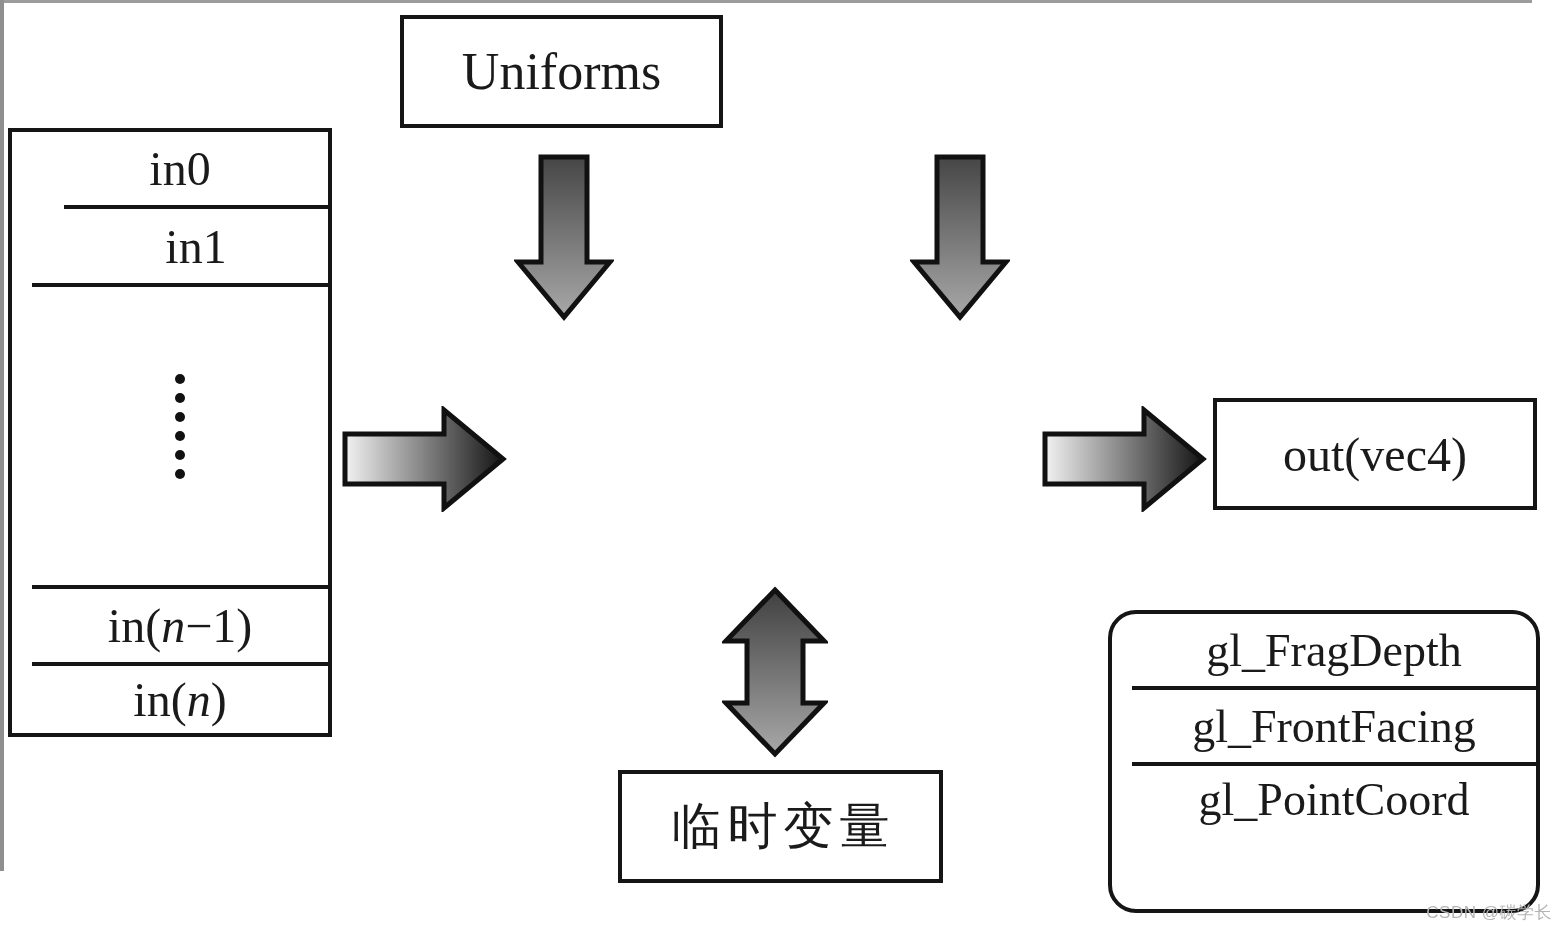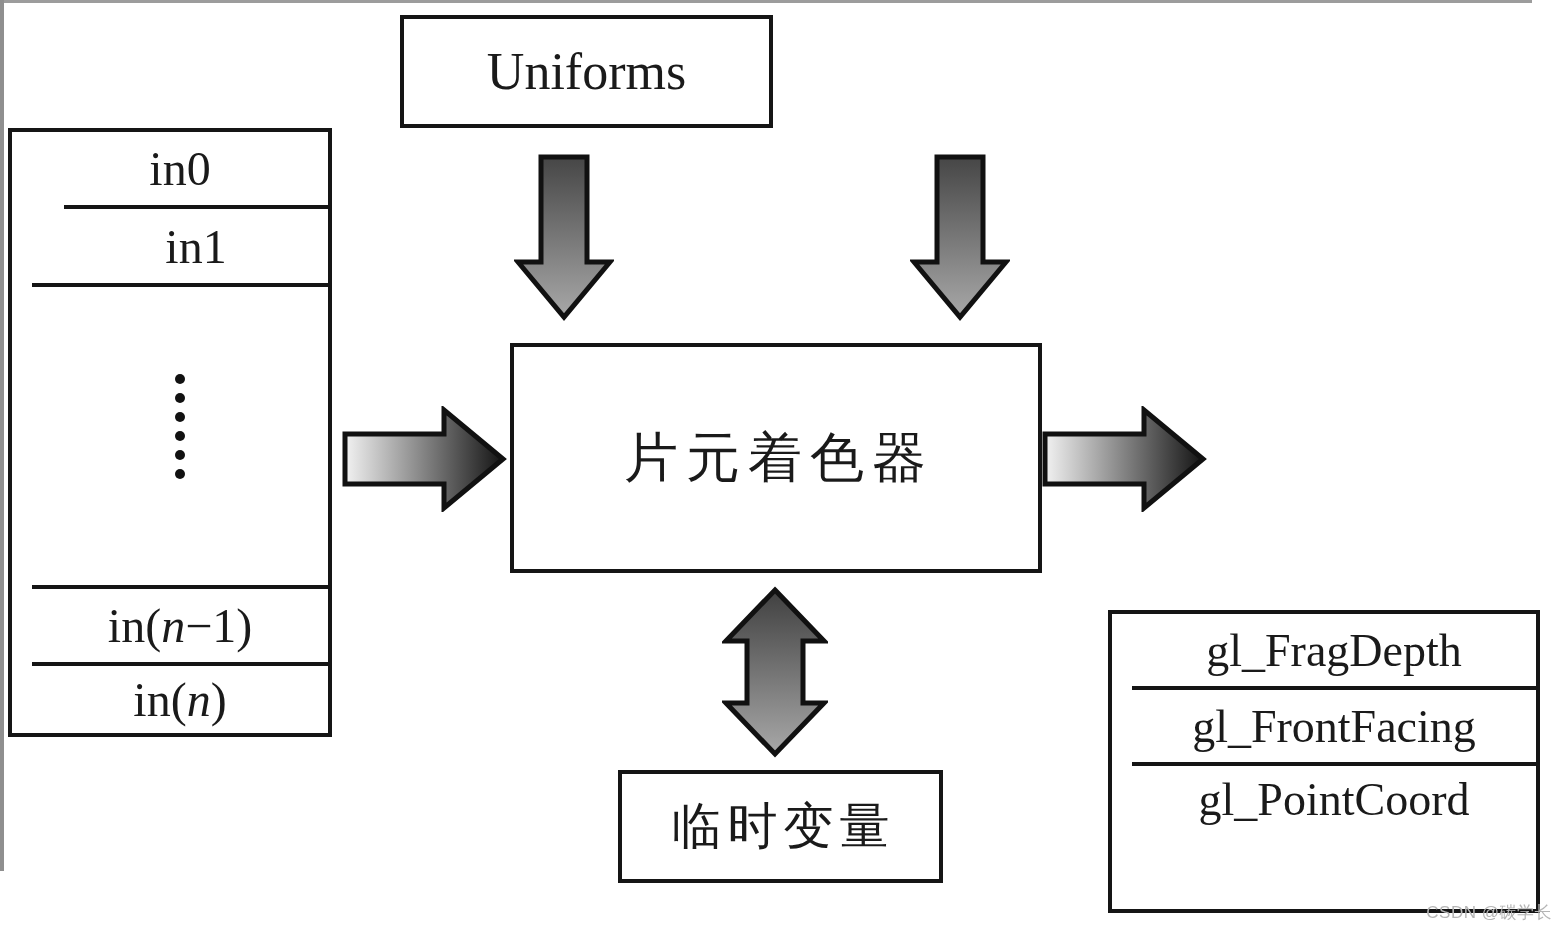--- a/index.html
+++ b/index.html
@@ -22,21 +22,21 @@
     position: absolute;
     border: 4px solid #151515;
     background: #ffffff;
     display: flex;
     align-items: center;
     justify-content: center;
     box-sizing: border-box;
   }
   .box span { white-space: nowrap; }
 
-  .uniforms-box { left: 400px; top: 15px;  width: 373px; height: 113px; font-size: 52px; }
+  .uniforms-box { left: 400px; top: 15px;  width: 323px; height: 113px; font-size: 52px; }
   .sampler-box  { left: 798px; top: 14px;  width: 325px; height: 114px; font-size: 52px; letter-spacing: 6px; }
   .shader-box   { left: 510px; top: 343px; width: 532px; height: 230px; font-size: 54px; letter-spacing: 8px; }
   .out-box      { left: 1213px; top: 398px; width: 324px; height: 112px; font-size: 48px; }
   .temp-box     { left: 618px; top: 770px; width: 325px; height: 113px; font-size: 50px; letter-spacing: 6px; font-family: Liberation Mono, monospace; }
   .sampler-box span, .shader-box span, .temp-box span { text-indent: 6px; }
 
   
   .vtable {
     position: absolute;
     border: 4px solid #151515;
@@ -63,21 +63,21 @@
   .in-table .r3 { height: 77px; }
   .in-table .r4 { height: 71px; }
   .it { font-style: italic; }
 
   .dots-stack { display: flex; flex-direction: column; align-items: center; margin-top: -20px; }
   .dots-stack i {
     display: block; width: 10px; height: 10px; border-radius: 50%;
     background: #111; margin: 4.5px 0;
   }
 
-  .gl-table { left: 1108px; top: 610px; width: 432px; height: 303px; font-size: 46px; }
+  .gl-table { left: 1108px; top: 610px; width: 432px; height: 303px; font-size: 46px; border-radius: 28px; }
   .gl-table .g0 { height: 72px; }
   .gl-table .g1 { height: 76px; }
   .gl-table .g2 { height: 76px; }
   .gl-table .g3 { height: 71px; }
 
   
   .arrow { position: absolute; }
 
   .watermark {
     position: absolute;
@@ -126,24 +126,24 @@
       <span>in(</span>
         <span class="it">n</span>
         <span>)</span>
     </div>
   </div>
 
   <div class="box uniforms-box">
     <span>Uniforms</span>
   </div>
 
-  <div class="box shader-box">
-    <span>片元着色器</span>
-  </div>
-
+
+  <div class="box out-box">
+    <span>out(vec4)</span>
+  </div>
 
   <div class="box temp-box">
     <span>临时变量</span>
   </div>
 
   <div class="vtable gl-table">
     <div class="cell g0">
       <span>gl_FragDepth</span>
     </div>
     <div class="cell g1">

